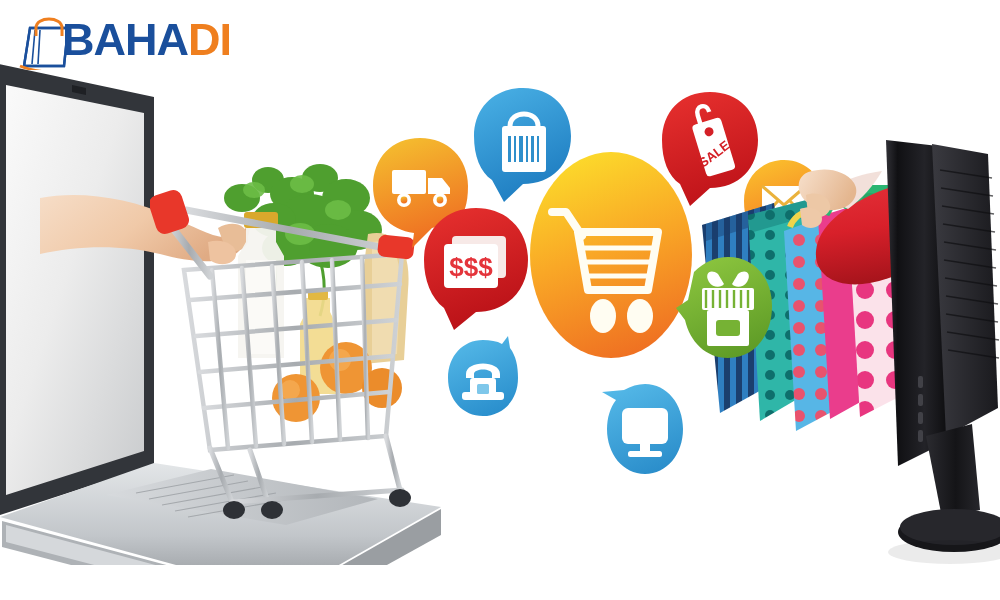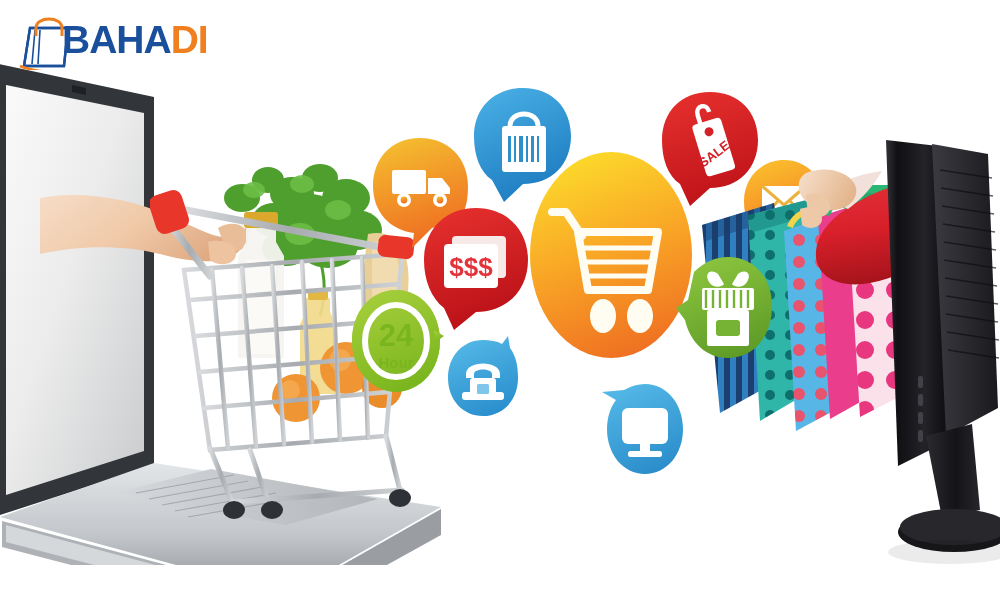--- a/index.html
+++ b/index.html
@@ -33,21 +33,21 @@
     left: 4px;
     top: 4px;
     width: 58px;
     height: 60px;
   }
   #logo-text {
     position: absolute;
     left: 48px;
     top: 11px;
     font-family: "Liberation Sans", sans-serif;
-    font-size: 39px;
+    font-size: 45px;
     font-weight: bold;
     letter-spacing: -1px;
     line-height: 46px;
     white-space: nowrap;
   }
   .logo-blue { color: #1a4f9c; }
   .logo-orange { color: #ef7f1f; }
 
   
   #laptop {
@@ -467,38 +467,20 @@
         <line x1="58" y1="38" x2="58" y2="56"></line>
         <line x1="65" y1="38" x2="65" y2="56"></line>
         <line x1="72" y1="38" x2="72" y2="56"></line>
       </g>
       <rect x="40" y="68" width="24" height="16" rx="3" fill="#76b234"></rect>
       </svg>
       <span class="hidden-label">Gift</span>
 
   </div>
 
-  <div class="bubble" id="bubble-24h" style="left:348px; top:286px;">
-    <svg viewBox="0 0 98 110" width="98" height="110">
-      <defs>
-        <linearGradient id="g24" x1="0.2" y1="0" x2="0.6" y2="1">
-          <stop offset="0%" stop-color="#a6cf3c"></stop>
-          <stop offset="100%" stop-color="#7ab51d"></stop>
-        </linearGradient>
-      </defs>
-      <path d="M48 4 C74 4, 92 26, 92 55 C92 74, 84 89, 72 98 L86 52 L70 96
-               C64 101, 56 105, 48 105 C22 105, 4 83, 4 55 C4 26, 22 4, 48 4 Z" fill="url(#g24)"></path>
-      <ellipse cx="48" cy="55" rx="44" ry="51" fill="url(#g24)"></ellipse>
-      <path d="M88 56 L96 50 L86 44 Z" fill="url(#g24)"></path>
-      <ellipse cx="48" cy="55" rx="31" ry="36" fill="none" stroke="#ffffff" stroke-width="6"></ellipse>
-      <text x="48" y="60" text-anchor="middle" font-family="Liberation Sans, sans-serif" font-size="31" font-weight="bold" fill="#7ab51d">24</text>
-      <text x="48" y="82" text-anchor="middle" font-family="Liberation Sans, sans-serif" font-size="15" font-weight="bold" fill="#7ab51d">Hour</text>
-    </svg>
-    <span class="hidden-label">24 Hour</span>
-  </div>
 
   <div class="bubble" id="bubble-phone" style="left:446px; top:336px;">
     <svg viewBox="0 0 74 86" width="74" height="86">
       <defs>
         <linearGradient id="gPhone" x1="0.2" y1="0" x2="0.6" y2="1">
           <stop offset="0%" stop-color="#55b9e8"></stop>
           <stop offset="100%" stop-color="#2a8fcd"></stop>
         </linearGradient>
       </defs>
       <path d="M56 8 L62 0 L64 12 C70 20, 72 30, 72 42 C72 64, 57 80, 37 80

